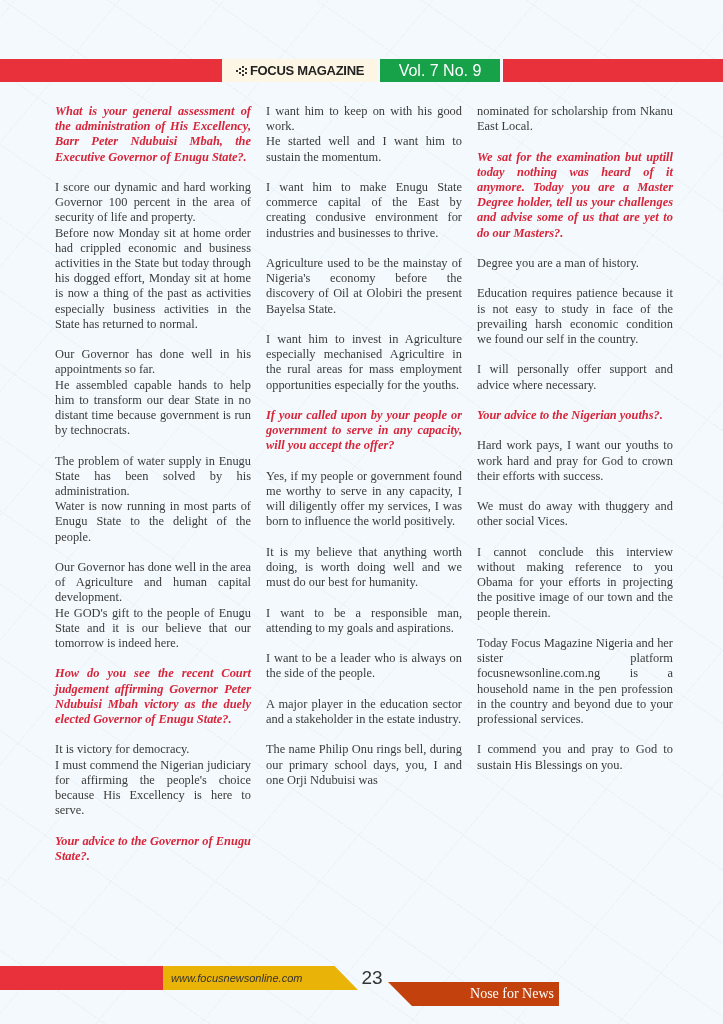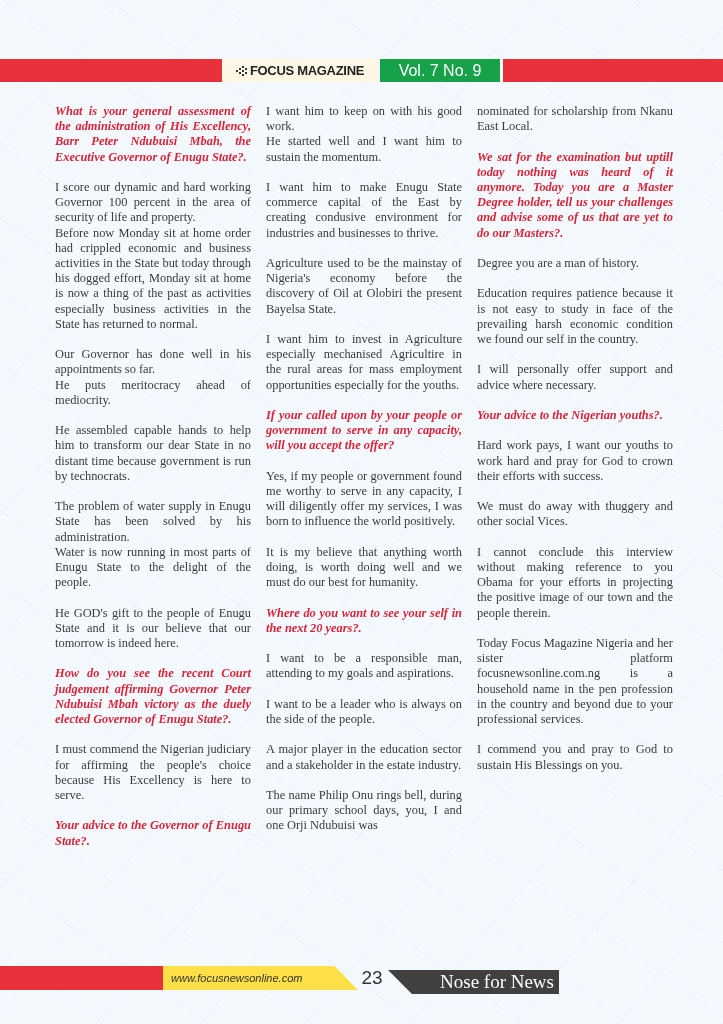--- a/index.html
+++ b/index.html
@@ -31,28 +31,28 @@
   .col1 { left:55px; width:196px; }
   .col2 { left:266px; width:196px; }
   .col3 { left:477px; width:196px; }
   .col p { margin:0 0 15.2px 0; text-align:justify;font-family:Liberation Serif, serif; }
   .col p.tight { margin-bottom:0; }
   .q { color:#d8253a; font-weight:bold; font-style:italic; }
 
   
   .footer { position:absolute; left:0; top:966px; width:723px; height:24px; }
   .ft-red { position:absolute; left:0; top:0; width:163px; height:24px; background:#e8313b; }
-  .ft-url { position:absolute; left:163px; top:0; width:195px; height:24px; background:#fde047;
+  .ft-url { position:absolute; left:163px; top:0; width:195px; height:24px; background:#eab308;
     clip-path:polygon(0 0, 88% 0, 100% 100%, 0 100%);
     font-size:11px; font-style:italic; color:#333; display:flex; align-items:center; padding-left:8px; box-sizing:border-box; }
   .ft-page { position:absolute; left:358px; top:0; width:28px; height:24px; font-size:19px; color:#333;
     display:flex; align-items:center; justify-content:center; }
-  .ft-green { position:absolute; left:388px; top:4px; width:171px; height:24px; background:#404040;
+  .ft-green { position:absolute; left:388px; top:16px; width:171px; height:24px; background:#c2410c;
     clip-path:polygon(0 0, 100% 0, 100% 100%, 14% 100%);
-    color:#fff; font-family:"Liberation Serif", serif; font-size:19px;
+    color:#fff; font-family:"Liberation Serif", serif; font-size:14px;
     display:flex; align-items:center; justify-content:flex-end; padding-right:5px; box-sizing:border-box; }
 </style>
 </head>
 <body>
 
 <div class="bg-lines"></div>
 
 <div class="header">
   <div class="hdr-red-left"></div>
   <div class="hdr-brand">
@@ -70,39 +70,39 @@
   </div>
   <div class="hdr-vol">Vol. 7 No. 9</div>
   <div class="hdr-red-right"></div>
 </div>
 
 <div class="col col1">
     <p class="q">What is your general assessment of the administration of His Excellency, Barr Peter Ndubuisi Mbah, the Executive Governor of Enugu State?.</p>
     <p class="a tight">I score our dynamic and hard working Governor 100 percent in the area of security of life and property.</p>
     <p class="a">Before now Monday sit at home order had crippled economic and business activities in the State but today through his dogged effort, Monday sit at home is now a thing of the past as activities especially business activities in the State has returned to normal.</p>
     <p class="a tight">Our Governor has done well in his appointments so far.</p>
-    <p class="a">He puts meritocracy ahead of mediocrity.</p>
     <p class="a">He assembled capable hands to help him to transform our dear State in no distant time because government is run by technocrats.</p>
     <p class="a tight">The problem of water supply in Enugu State has been solved by his administration.</p>
     <p class="a">Water is now running in most parts of Enugu State to the delight of the people.</p>
+    <p class="a tight">Our Governor has done well in the area of Agriculture and human capital development.</p>
     <p class="a">He GOD's gift to the people of Enugu State and it is our believe that our tomorrow is indeed here.</p>
     <p class="q">How do you see the recent Court judgement affirming Governor Peter Ndubuisi Mbah victory as the duely elected Governor of Enugu State?.</p>
+    <p class="a tight">It is victory for democracy.</p>
     <p class="a">I must commend the Nigerian judiciary for affirming the people's choice because His Excellency is here to serve.</p>
     <p class="q">Your advice to the Governor of Enugu State?.</p>
   </div>
 <div class="col col2">
     <p class="a tight">I want him to keep on with his good work.</p>
     <p class="a">He started well and I want him to sustain the momentum.</p>
     <p class="a">I want him to make Enugu State commerce capital of the East by creating condusive environment for industries and businesses to thrive.</p>
     <p class="a">Agriculture used to be the mainstay of Nigeria's economy before the discovery of Oil at Olobiri the present Bayelsa State.</p>
     <p class="a">I want him to invest in Agriculture especially mechanised Agricultire in the rural areas for mass employment opportunities especially for the youths.</p>
     <p class="q">If your called upon by your people or government to serve in any capacity, will you accept the offer?</p>
     <p class="a">Yes, if my people or government found me worthy to serve in any capacity, I will diligently offer my services, I was born to influence the world positively.</p>
     <p class="a">It is my believe that anything worth doing, is worth doing well and we must do our best for humanity.</p>
-    <p class="q">Where do you want to see your self in the next 20 years?.</p>
     <p class="a">I want to be a responsible man, attending to my goals and aspirations.</p>
     <p class="a">I want to be a leader who is always on the side of the people.</p>
     <p class="a">A major player in the education sector and a stakeholder in the estate industry.</p>
     <p class="a">The name Philip Onu rings bell, during our primary school days, you, I and one Orji Ndubuisi was</p>
   </div>
 <div class="col col3">
     <p class="a">nominated for scholarship from Nkanu East Local.</p>
     <p class="q">We sat for the examination but uptill today nothing was heard of it anymore. Today you are a Master Degree holder, tell us your challenges and advise some of us that are yet to do our Masters?.</p>
     <p class="a">Degree you are a man of history.</p>
     <p class="a">Education requires patience because it is not easy to study in face of the prevailing harsh economic condition we found our self in the country.</p>

